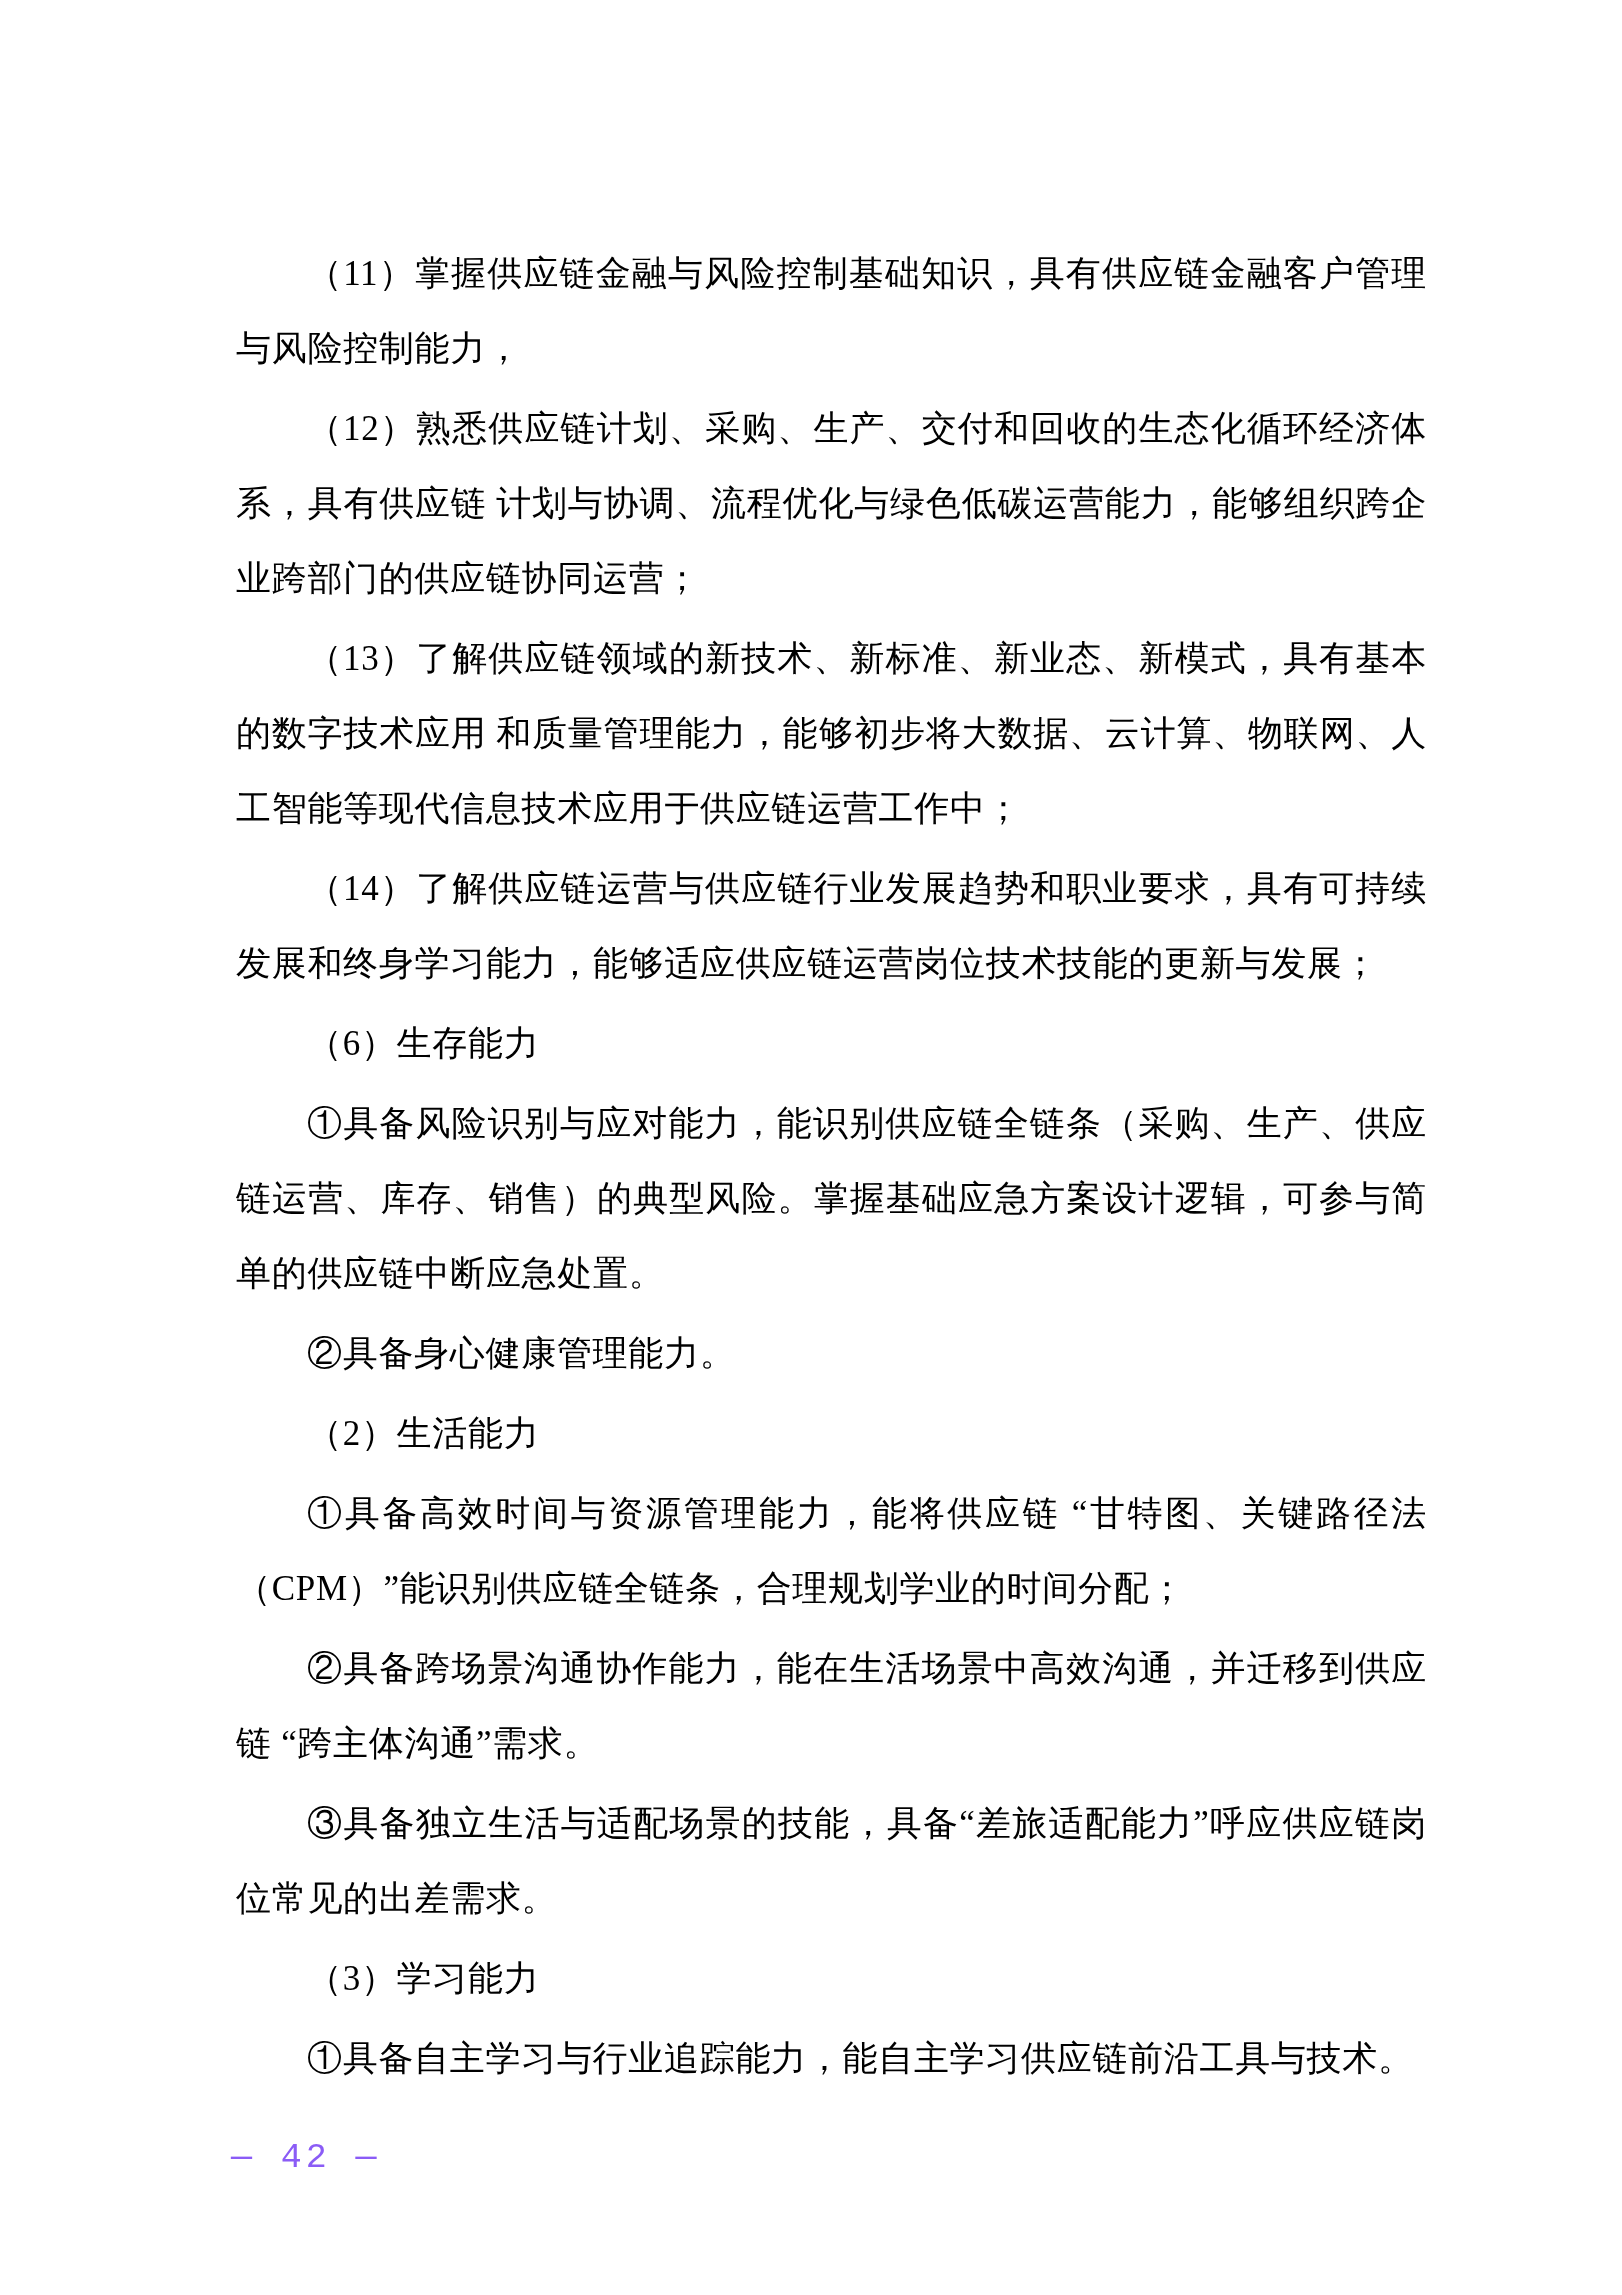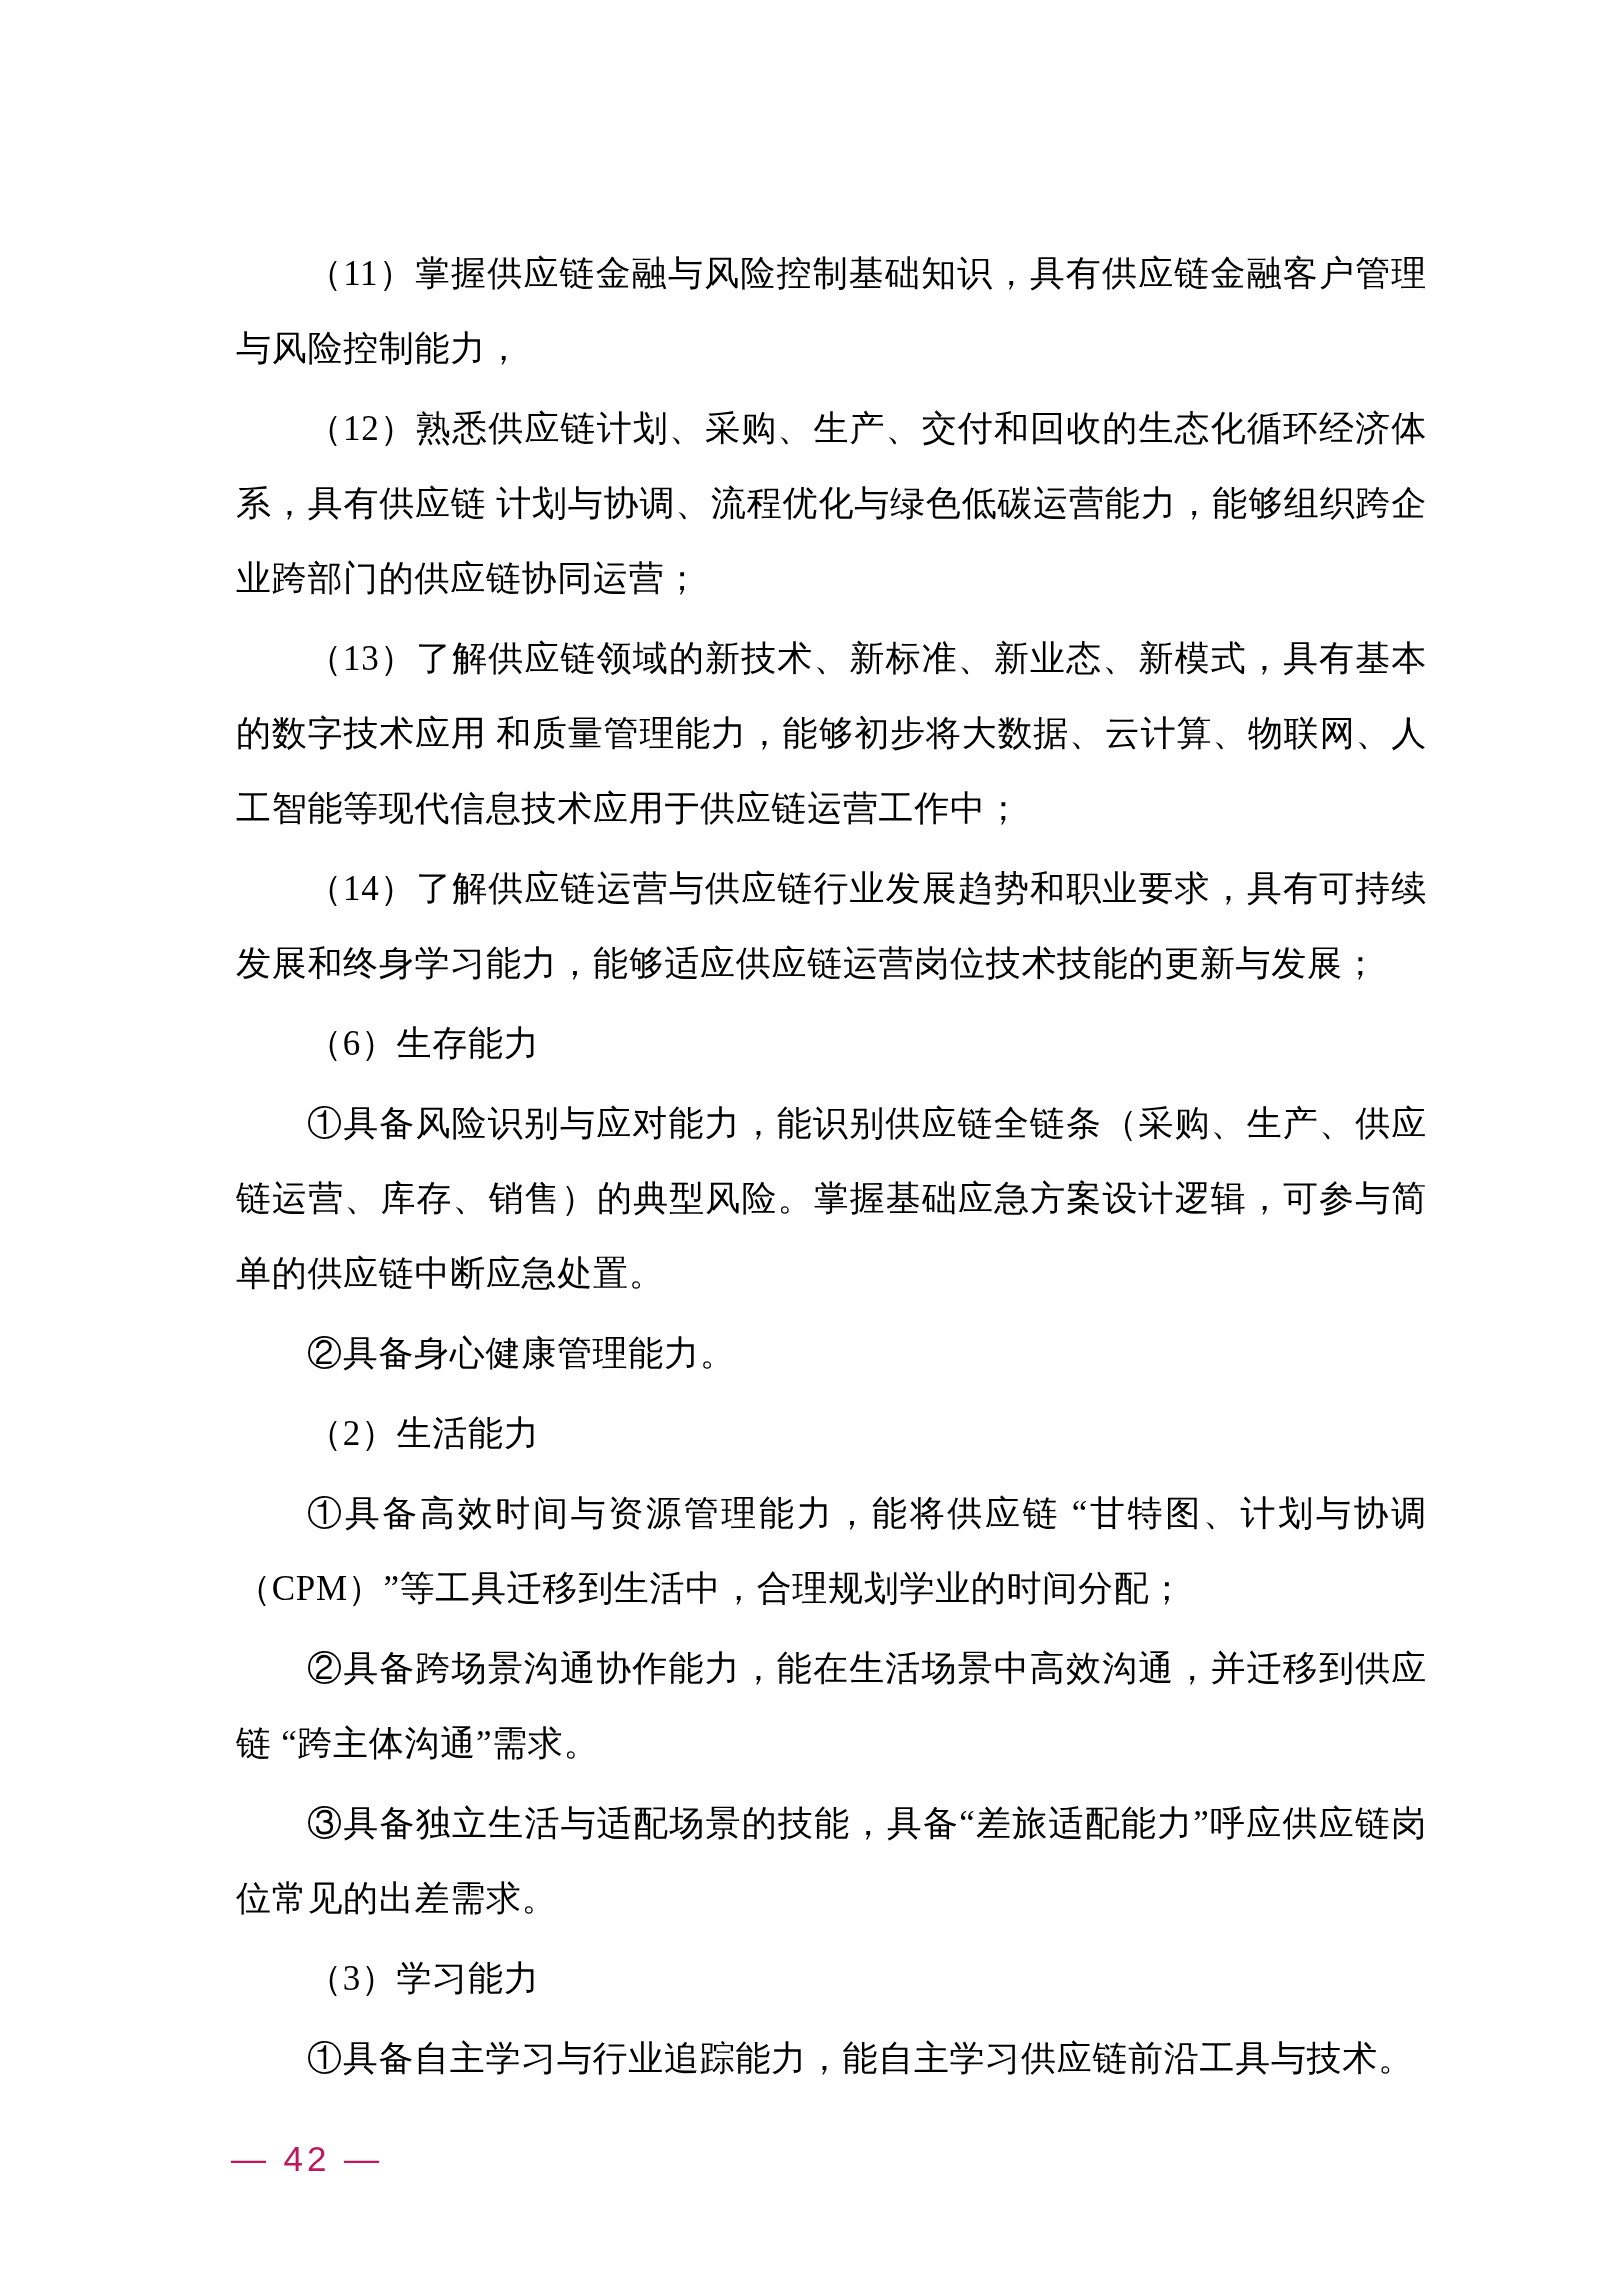--- a/index.html
+++ b/index.html
@@ -30,40 +30,40 @@
     text-align: justify;
     letter-spacing: 0.7px;
     color: #000000;
   }
   .page-footer {
     position: absolute;
     left: 211px;
     top: 2119px;
     font-size: 35px;
     line-height: 39px;
-    font-family: Liberation Sans, sans-serif;
-    color: #be185d;
+    font-family: Liberation Mono, monospace;
+    color: #8b5cf6;
     letter-spacing: 3.9px;
     white-space: pre;
   }
 </style>
 </head>
 <body>
 
 <div class="page">
   <main class="content">
     <p class="para">（11）掌握供应链金融与风险控制基础知识，具有供应链金融客户管理与风险控制能力，</p>
     <p class="para">（12）熟悉供应链计划、采购、生产、交付和回收的生态化循环经济体系，具有供应链 计划与协调、流程优化与绿色低碳运营能力，能够组织跨企业跨部门的供应链协同运营；</p>
     <p class="para">（13）了解供应链领域的新技术、新标准、新业态、新模式，具有基本的数字技术应用 和质量管理能力，能够初步将大数据、云计算、物联网、人工智能等现代信息技术应用于供应链运营工作中；</p>
     <p class="para">（14）了解供应链运营与供应链行业发展趋势和职业要求，具有可持续发展和终身学习能力，能够适应供应链运营岗位技术技能的更新与发展；</p>
     <p class="para">（6）生存能力</p>
     <p class="para">①具备风险识别与应对能力，能识别供应链全链条（采购、生产、供应链运营、库存、销售）的典型风险。掌握基础应急方案设计逻辑，可参与简单的供应链中断应急处置。</p>
     <p class="para">②具备身心健康管理能力。</p>
     <p class="para">（2）生活能力</p>
-    <p class="para">①具备高效时间与资源管理能力，能将供应链 “甘特图、计划与协调（CPM）”等工具迁移到生活中，合理规划学业的时间分配；</p>
+    <p class="para">①具备高效时间与资源管理能力，能将供应链 “甘特图、关键路径法（CPM）”能识别供应链全链条，合理规划学业的时间分配；</p>
     <p class="para">②具备跨场景沟通协作能力，能在生活场景中高效沟通，并迁移到供应链 “跨主体沟通”需求。</p>
     <p class="para">③具备独立生活与适配场景的技能，具备“差旅适配能力”呼应供应链岗位常见的出差需求。</p>
     <p class="para">（3）学习能力</p>
     <p class="para">①具备自主学习与行业追踪能力，能自主学习供应链前沿工具与技术。</p>
   </main>
   <div class="page-footer">— 42 —</div>
 </div>
 
 
 </body></html>

